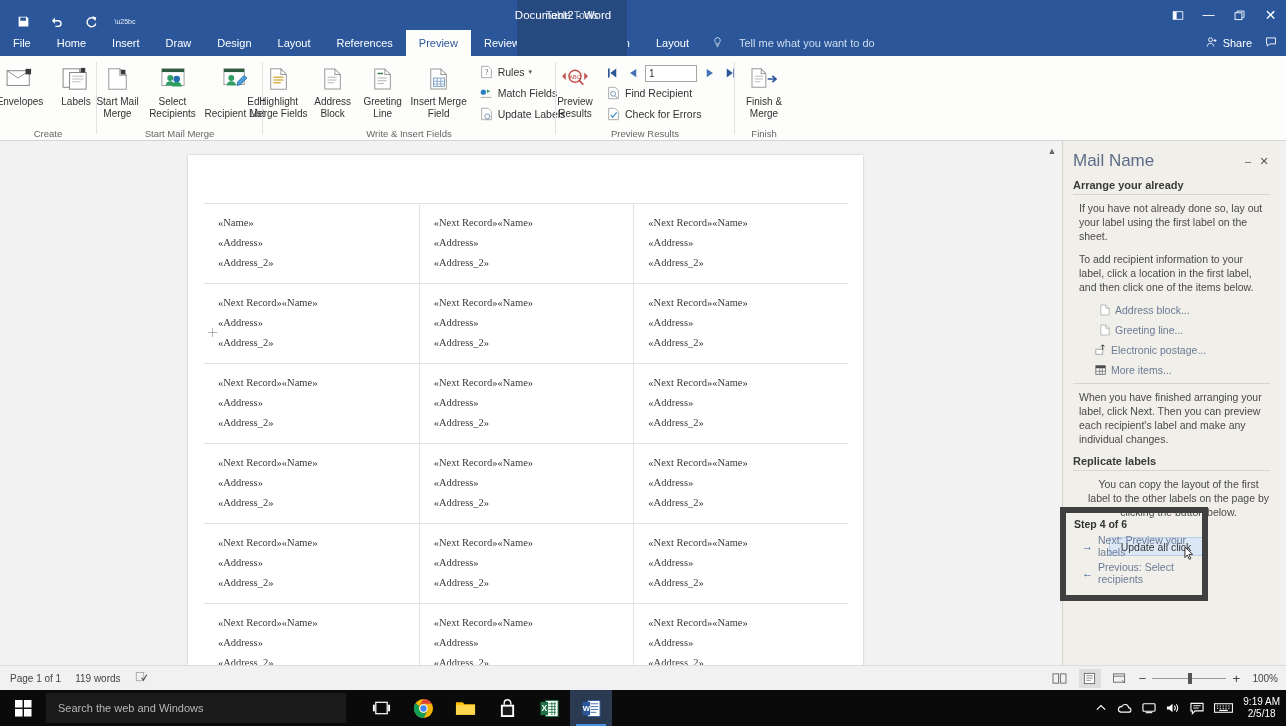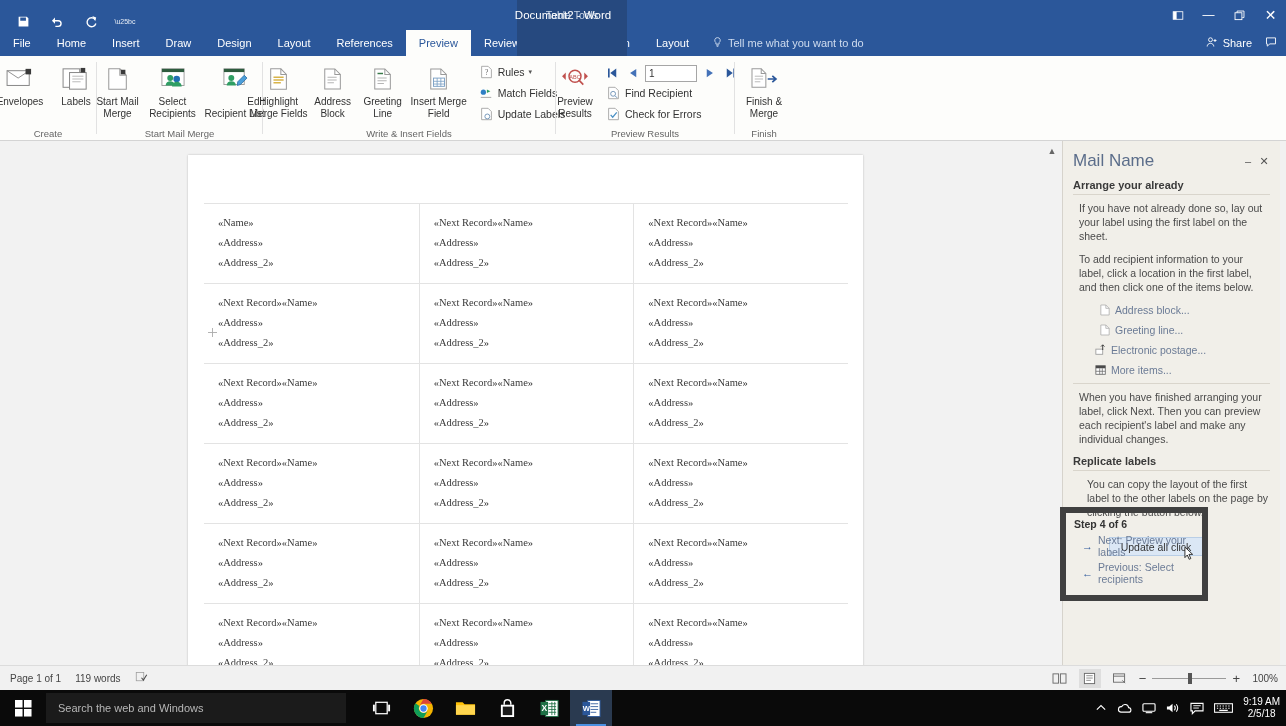--- a/index.html
+++ b/index.html
@@ -64,21 +64,21 @@
     color: #ffffff; font-size: 11px; white-space: nowrap;
   }
   .tab.active {
     background: #fdfdfb; color: #2b579a;
   }
   .tt-group-bg {
     position: absolute; left: 517px; top: 0; width: 110px; height: 26px;
     background: #26497f;
   }
   .tellme {
-    display: flex; align-items: center; gap: 5px;
+    display: flex; align-items: center; gap: 16px;
     padding-left: 10px; color: #cfdcef; font-size: 11px; white-space: nowrap;
   }
   .share-area {
     position: absolute; right: 8px; top: 0; height: 26px;
     display: flex; align-items: center; gap: 12px;
   }
   .share-btn {
     display: flex; align-items: center; gap: 5px; color: #ffffff; font-size: 11px;
   }
 
@@ -743,21 +743,21 @@
           </svg>
       </span>
       <span>More items...</span>
     </div>
 
     <div class="sec-rule" style="margin-top:6px;"></div>
     <div class="ptext">When you have finished arranging your label, click Next. Then you can preview each recipient's label and make any individual changes.</div>
 
     <div class="sec-title">Replicate labels</div>
     <div class="sec-rule"></div>
-    <div class="ptext" style="margin-left:14px; margin-bottom:18px;">You can copy the layout of the first label to the other labels on the page by clicking the button below.</div>
+    <div class="ptext" style="margin-left:14px; margin-bottom:18px;text-align:center;">You can copy the layout of the first label to the other labels on the page by clicking the button below.</div>
 
     <div class="upd-btn">
       <span>Update all click</span>
       <span class="cursor-arrow">
         <svg width="10" height="14" viewBox="0 0 11 15">
             <path d="M1 1l8.5 8H5.4l2.1 4.6-1.8.8-2.1-4.7L1 12.6z" fill="#fff" stroke="#222" stroke-width="1"></path>
           </svg>
       </span>
     </div>
   </div>

